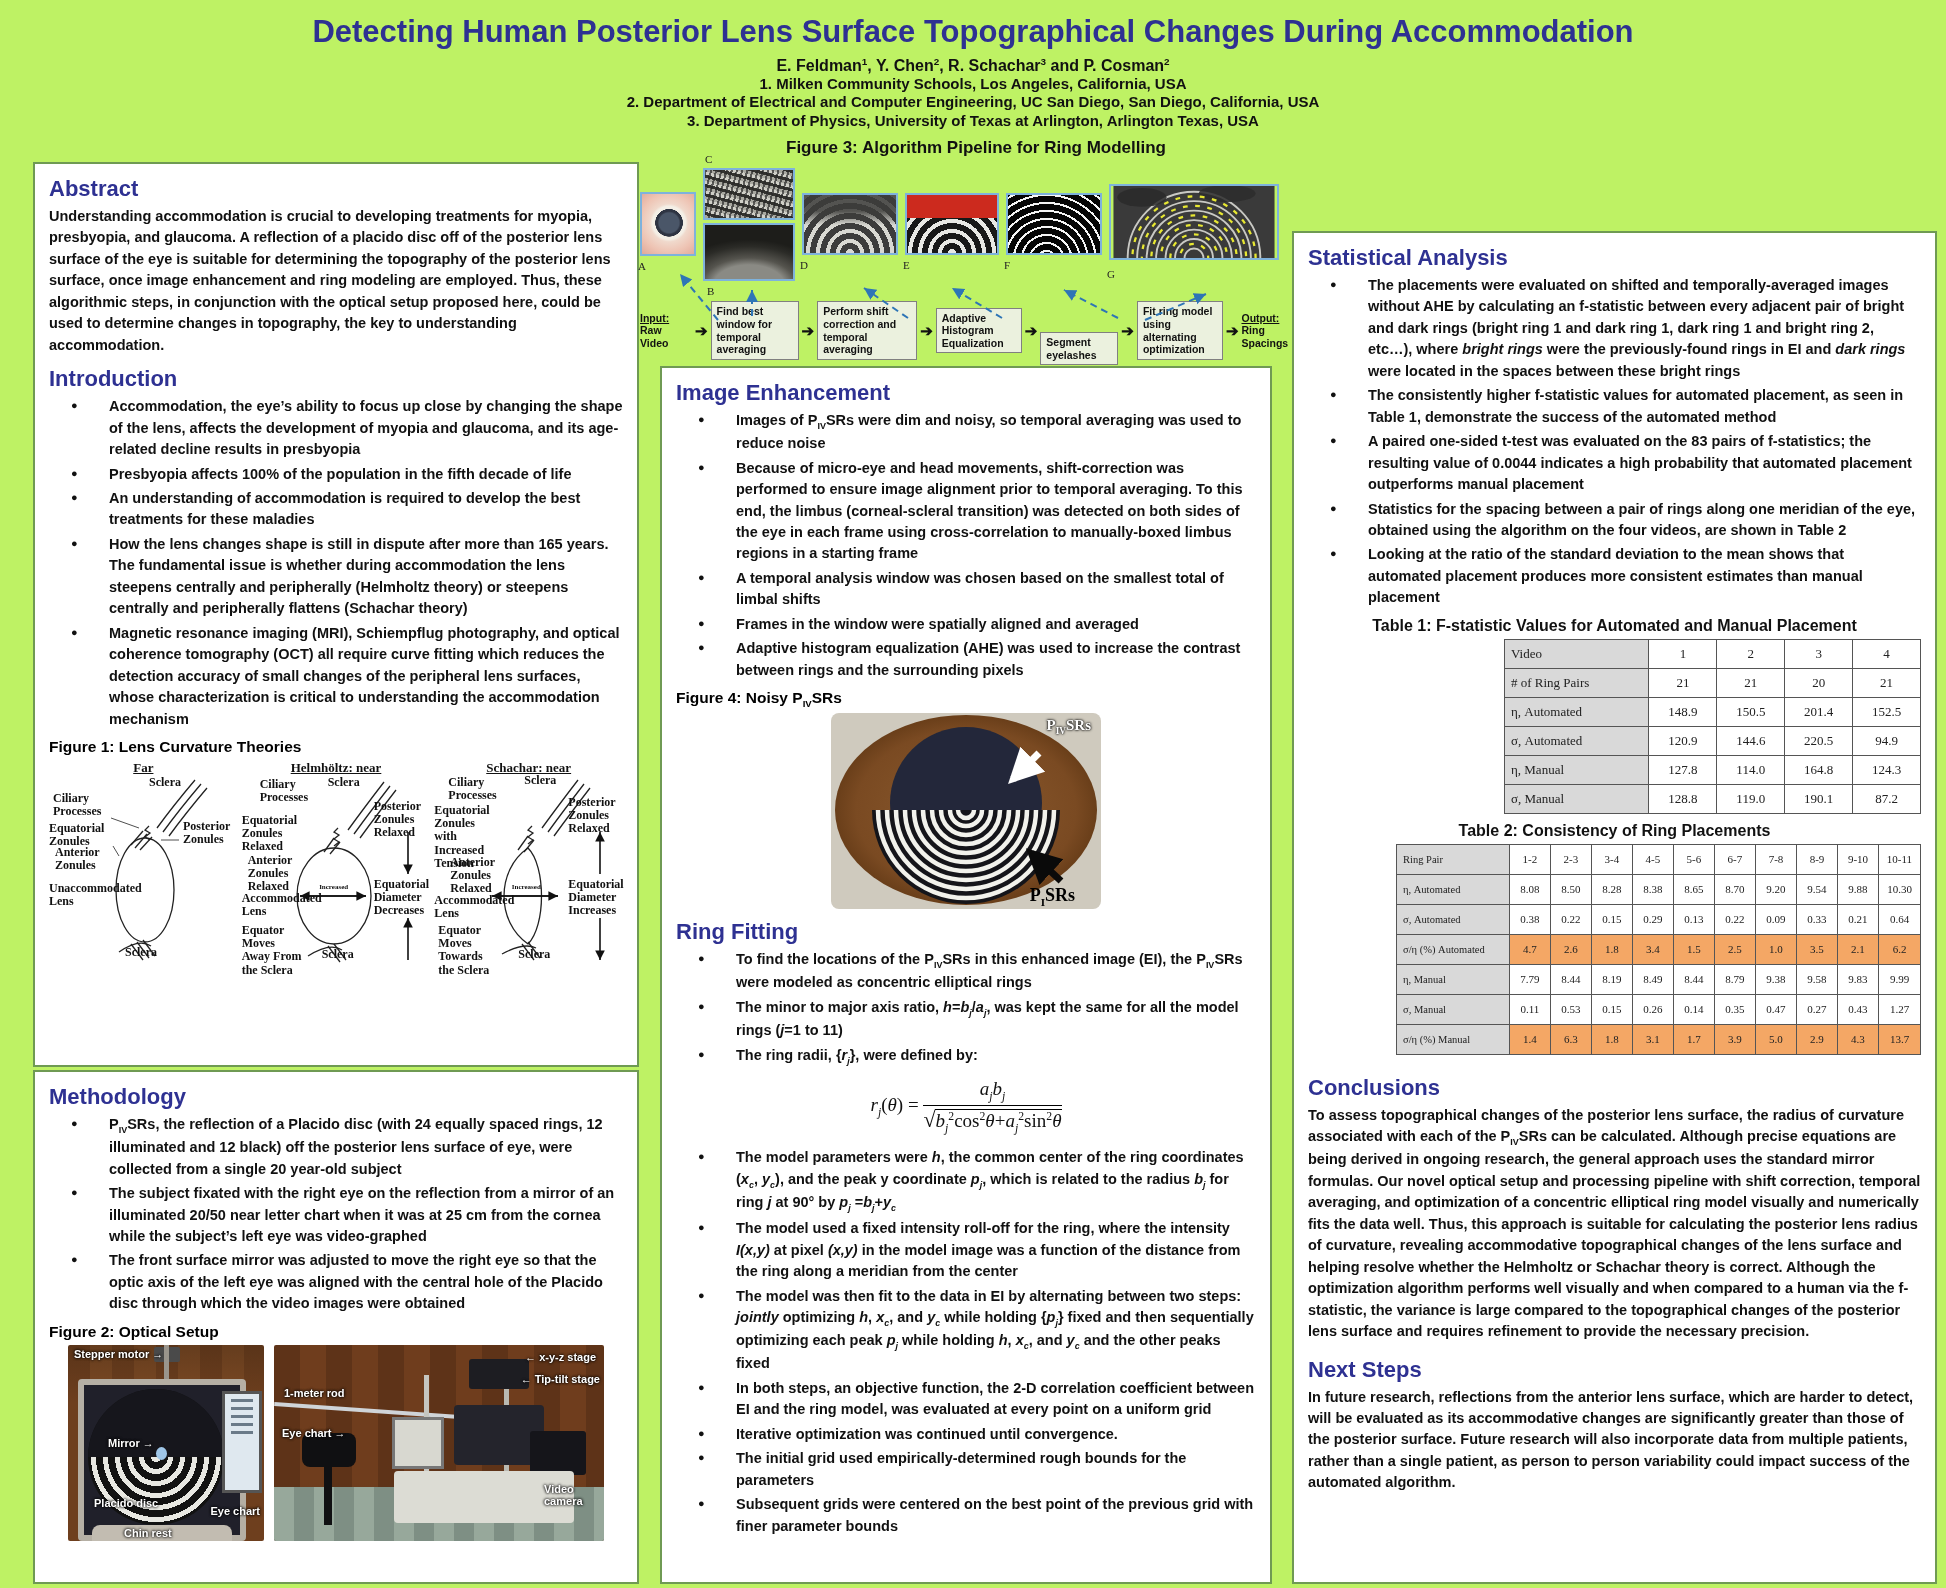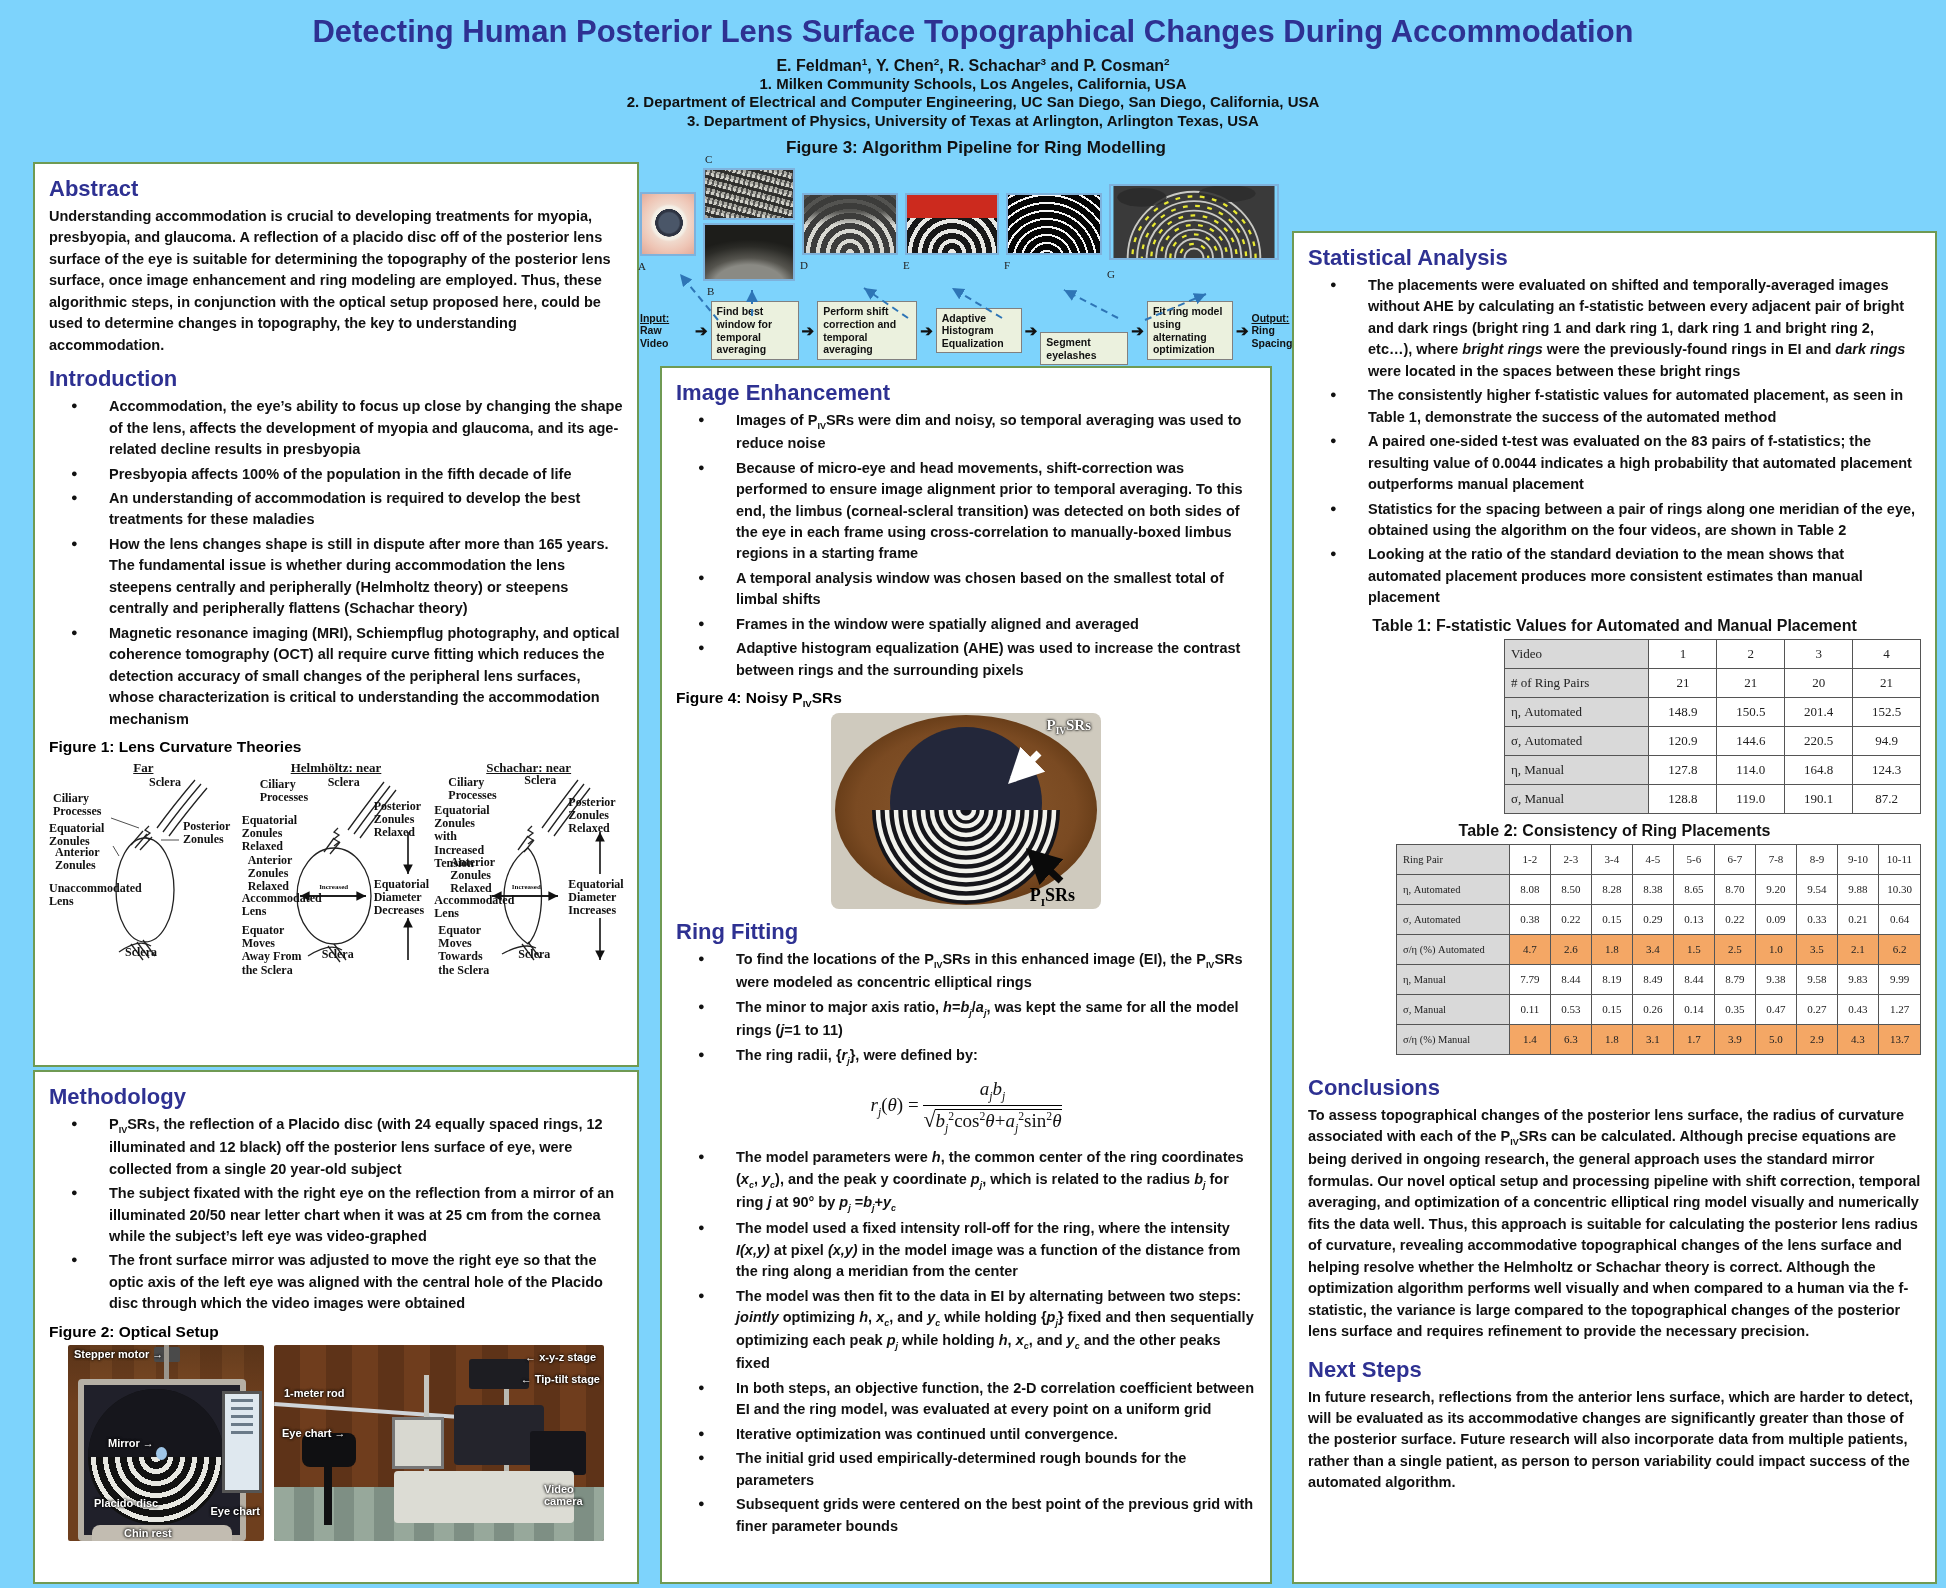--- a/index.html
+++ b/index.html
@@ -1,16 +1,16 @@
 <!DOCTYPE html>
 <html><head>
 <meta charset="utf-8">
 <style>
   html,body{margin:0;padding:0;background:#fff;}
-  #poster{position:relative;width:1946px;height:1588px;background:#7dd3fc;
+  #poster{position:relative;width:1946px;height:1588px;background:#bef264;
     font-family:"Liberation Sans",sans-serif;font-weight:bold;color:#111;overflow:hidden;}
   
   .hdr{position:absolute;left:0;top:14px;width:100%;text-align:center;}
   .hdr .title{font-size:31px;color:#2E3192;line-height:1.15;}
   .hdr .authors{font-size:16px;color:#111;margin-top:6px;}
   .hdr .affil{font-size:15px;color:#111;line-height:1.22;}
   sup{font-size:.62em;} sub{font-size:.62em;}
   
   .gbox{position:absolute;border:2.5px solid #6f9a53;background:#fff;box-sizing:border-box;padding:8px 14px;}
   #box-left1{left:33px;top:162px;width:606px;height:905px;}
@@ -83,21 +83,21 @@
       linear-gradient(rgba(60,60,58,.85) 0 28%,rgba(0,0,0,0) 52%),
       repeating-radial-gradient(circle at 50% 100%,#d8d8d2 0 4px,#3c3c3c 4px 10px);}
   #thE .thumb{width:94px;height:62px;background:
       linear-gradient(#cc2a1e 0 40%,rgba(0,0,0,0) 40%),
       repeating-radial-gradient(circle at 50% 100%,#e8e8e4 0 4px,#181818 4px 10px);}
   #thF .thumb{width:96px;height:62px;background:
       repeating-radial-gradient(circle at 42% 112%,#f5f5f5 0 2px,#050505 2px 8px);}
   #thG .thumb{width:170px;height:76px;padding:0;}
   .f3flow{display:flex;align-items:center;gap:3px;margin-top:10px;font-size:10.5px;font-weight:bold;line-height:1.2;}
   .flowbox{background:#EBF1DE;border:1px solid #808080;padding:3px 5px;box-sizing:border-box;}
-  .fb1{width:88px;} .fb2{width:100px;} .fb3{width:86px;} .fb4{width:88px;margin-top:36px;} .fb5{width:86px;}
+  .fb1{width:88px;} .fb2{width:100px;} .fb3{width:86px;} .fb4{width:78px;margin-top:36px;} .fb5{width:86px;}
   .flowio{width:52px;} .flowio .u{text-decoration:underline;}
   .farr{font-size:15px;} 
   #fig3 svg.overlay{position:absolute;left:0;top:22px;width:672px;height:204px;pointer-events:none;}
   
   .fig4wrap{position:relative;width:270px;margin:2px auto 6px auto;}
   .fig4lbl{position:absolute;font-family:"Liberation Serif",serif;}
   #f4top{right:10px;top:4px;color:#fff;font-size:15px;text-shadow:0 0 3px #000,0 0 2px #000;}
   #f4bot{right:26px;bottom:6px;color:#000;font-size:18px;}
   
   .formula{font-family:"Liberation Serif",serif;font-weight:normal;font-size:19px;text-align:center;margin:10px 0 12px 0;}

